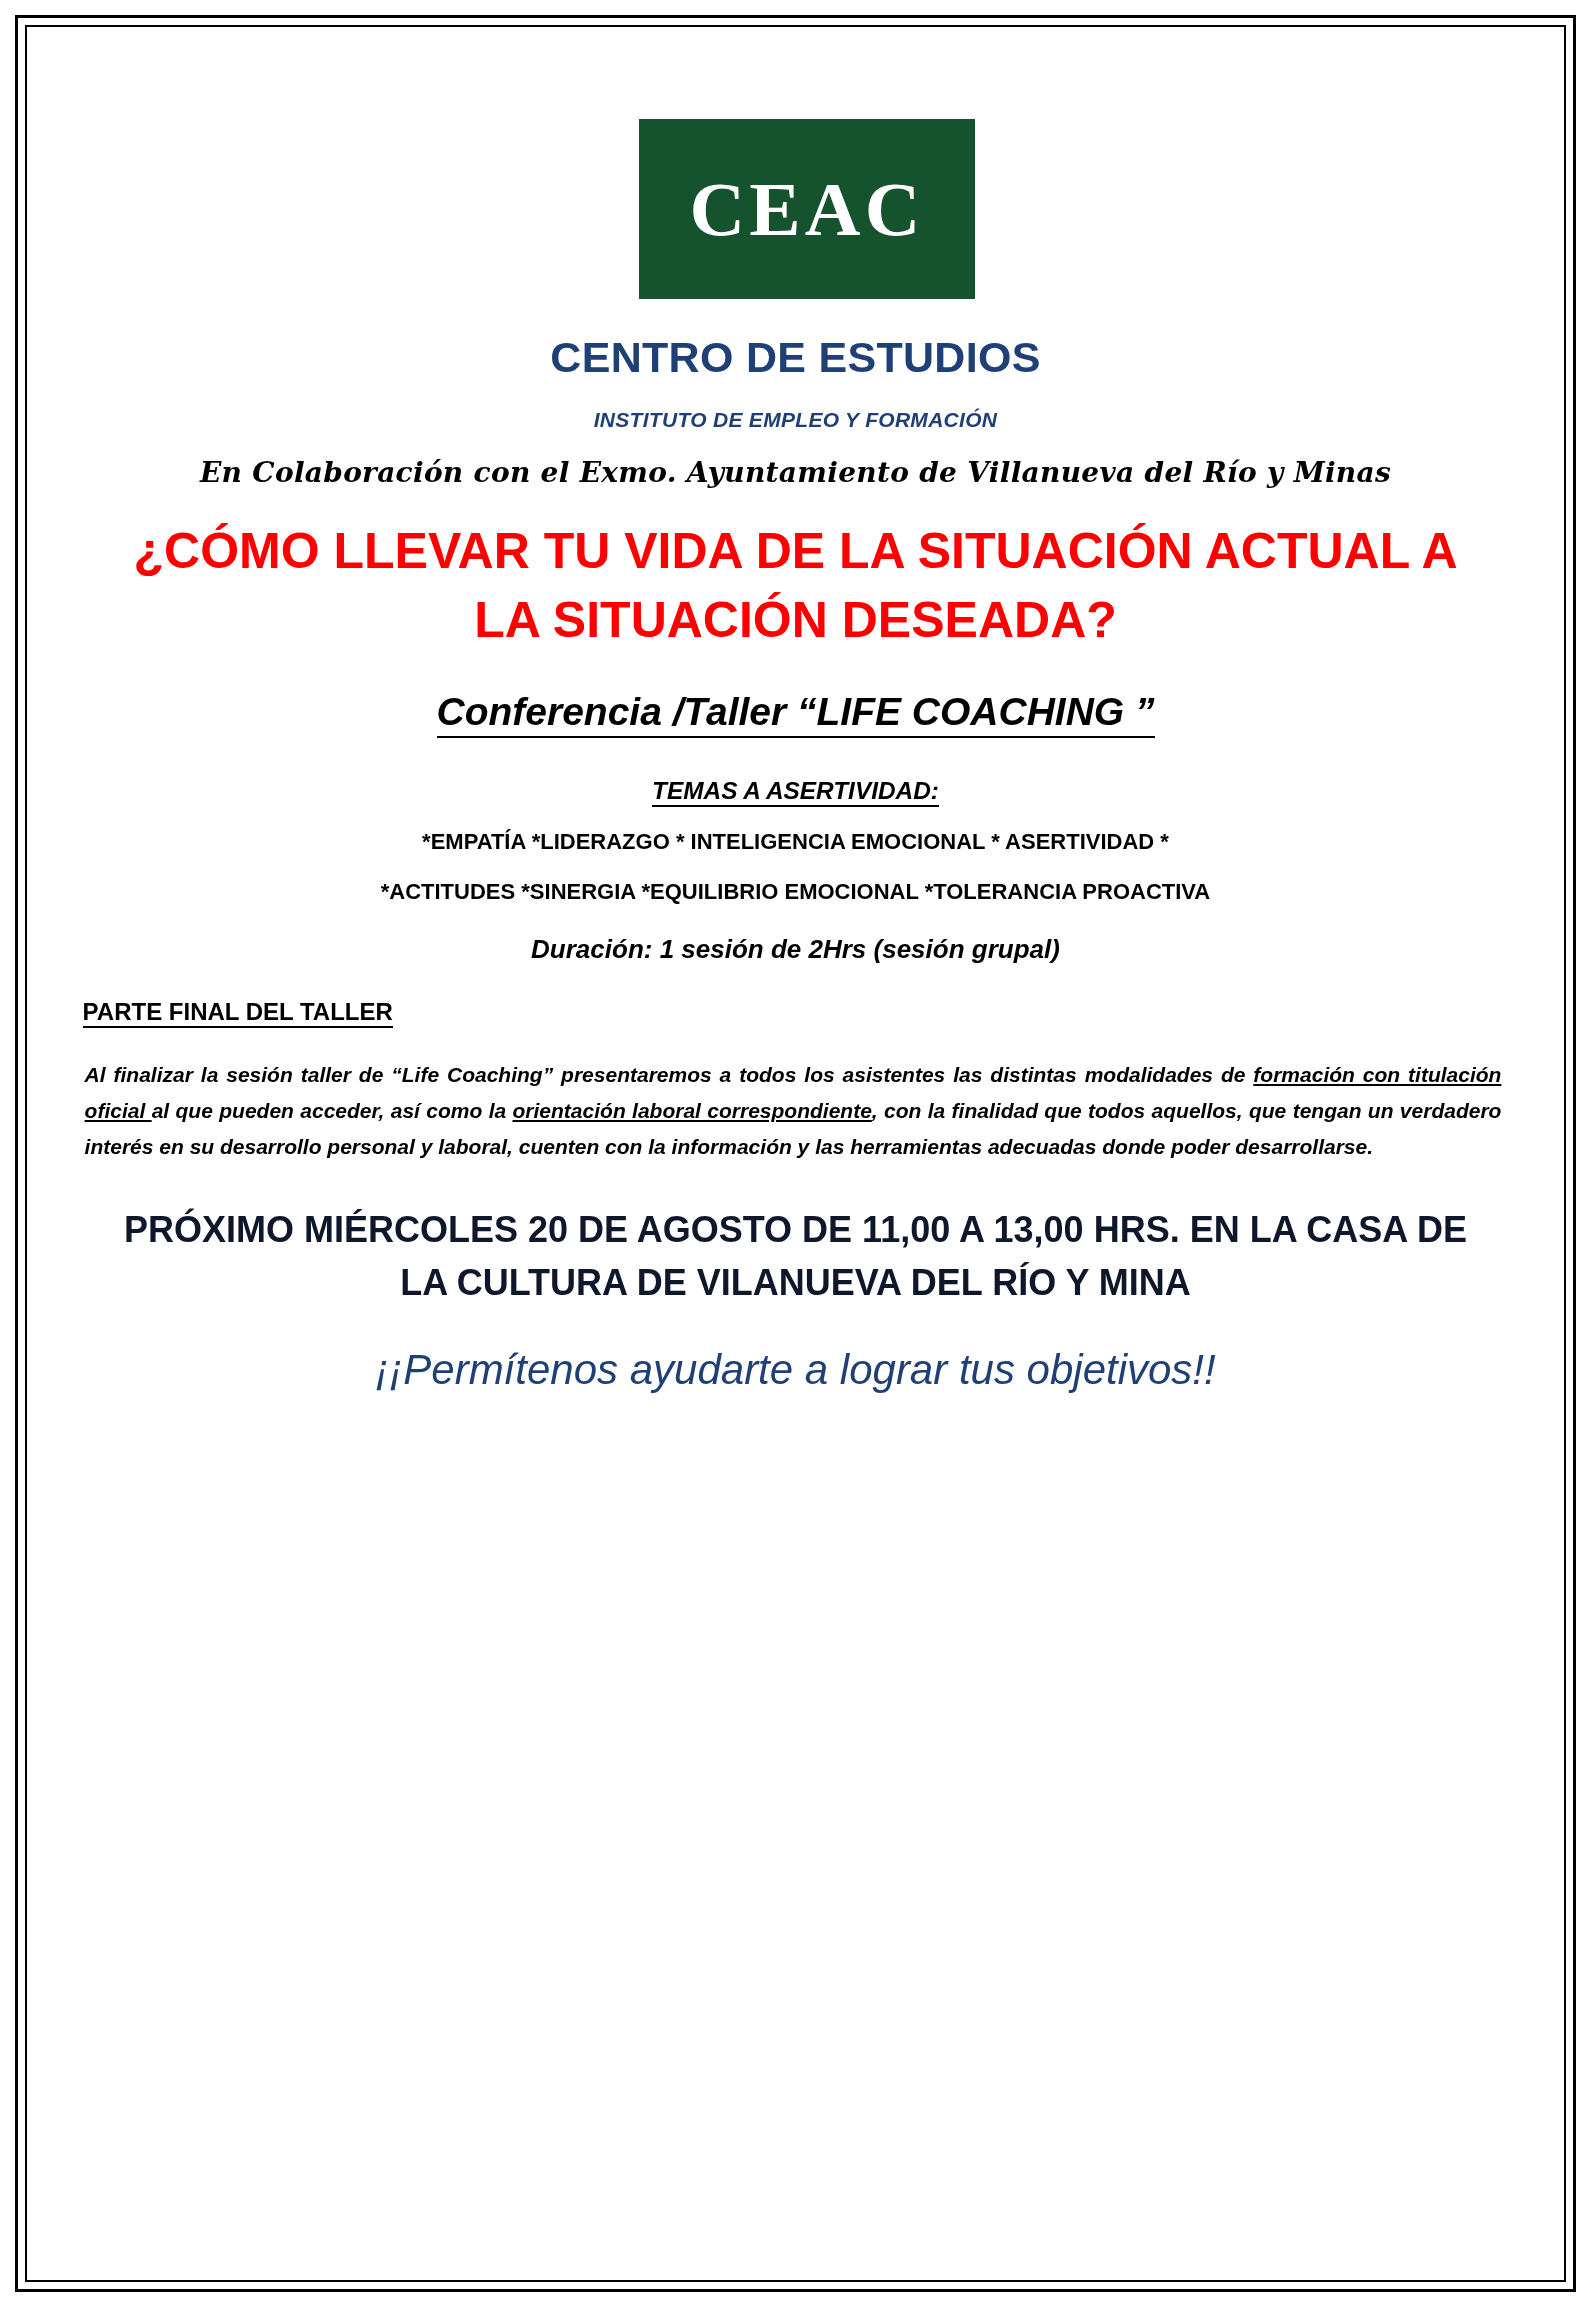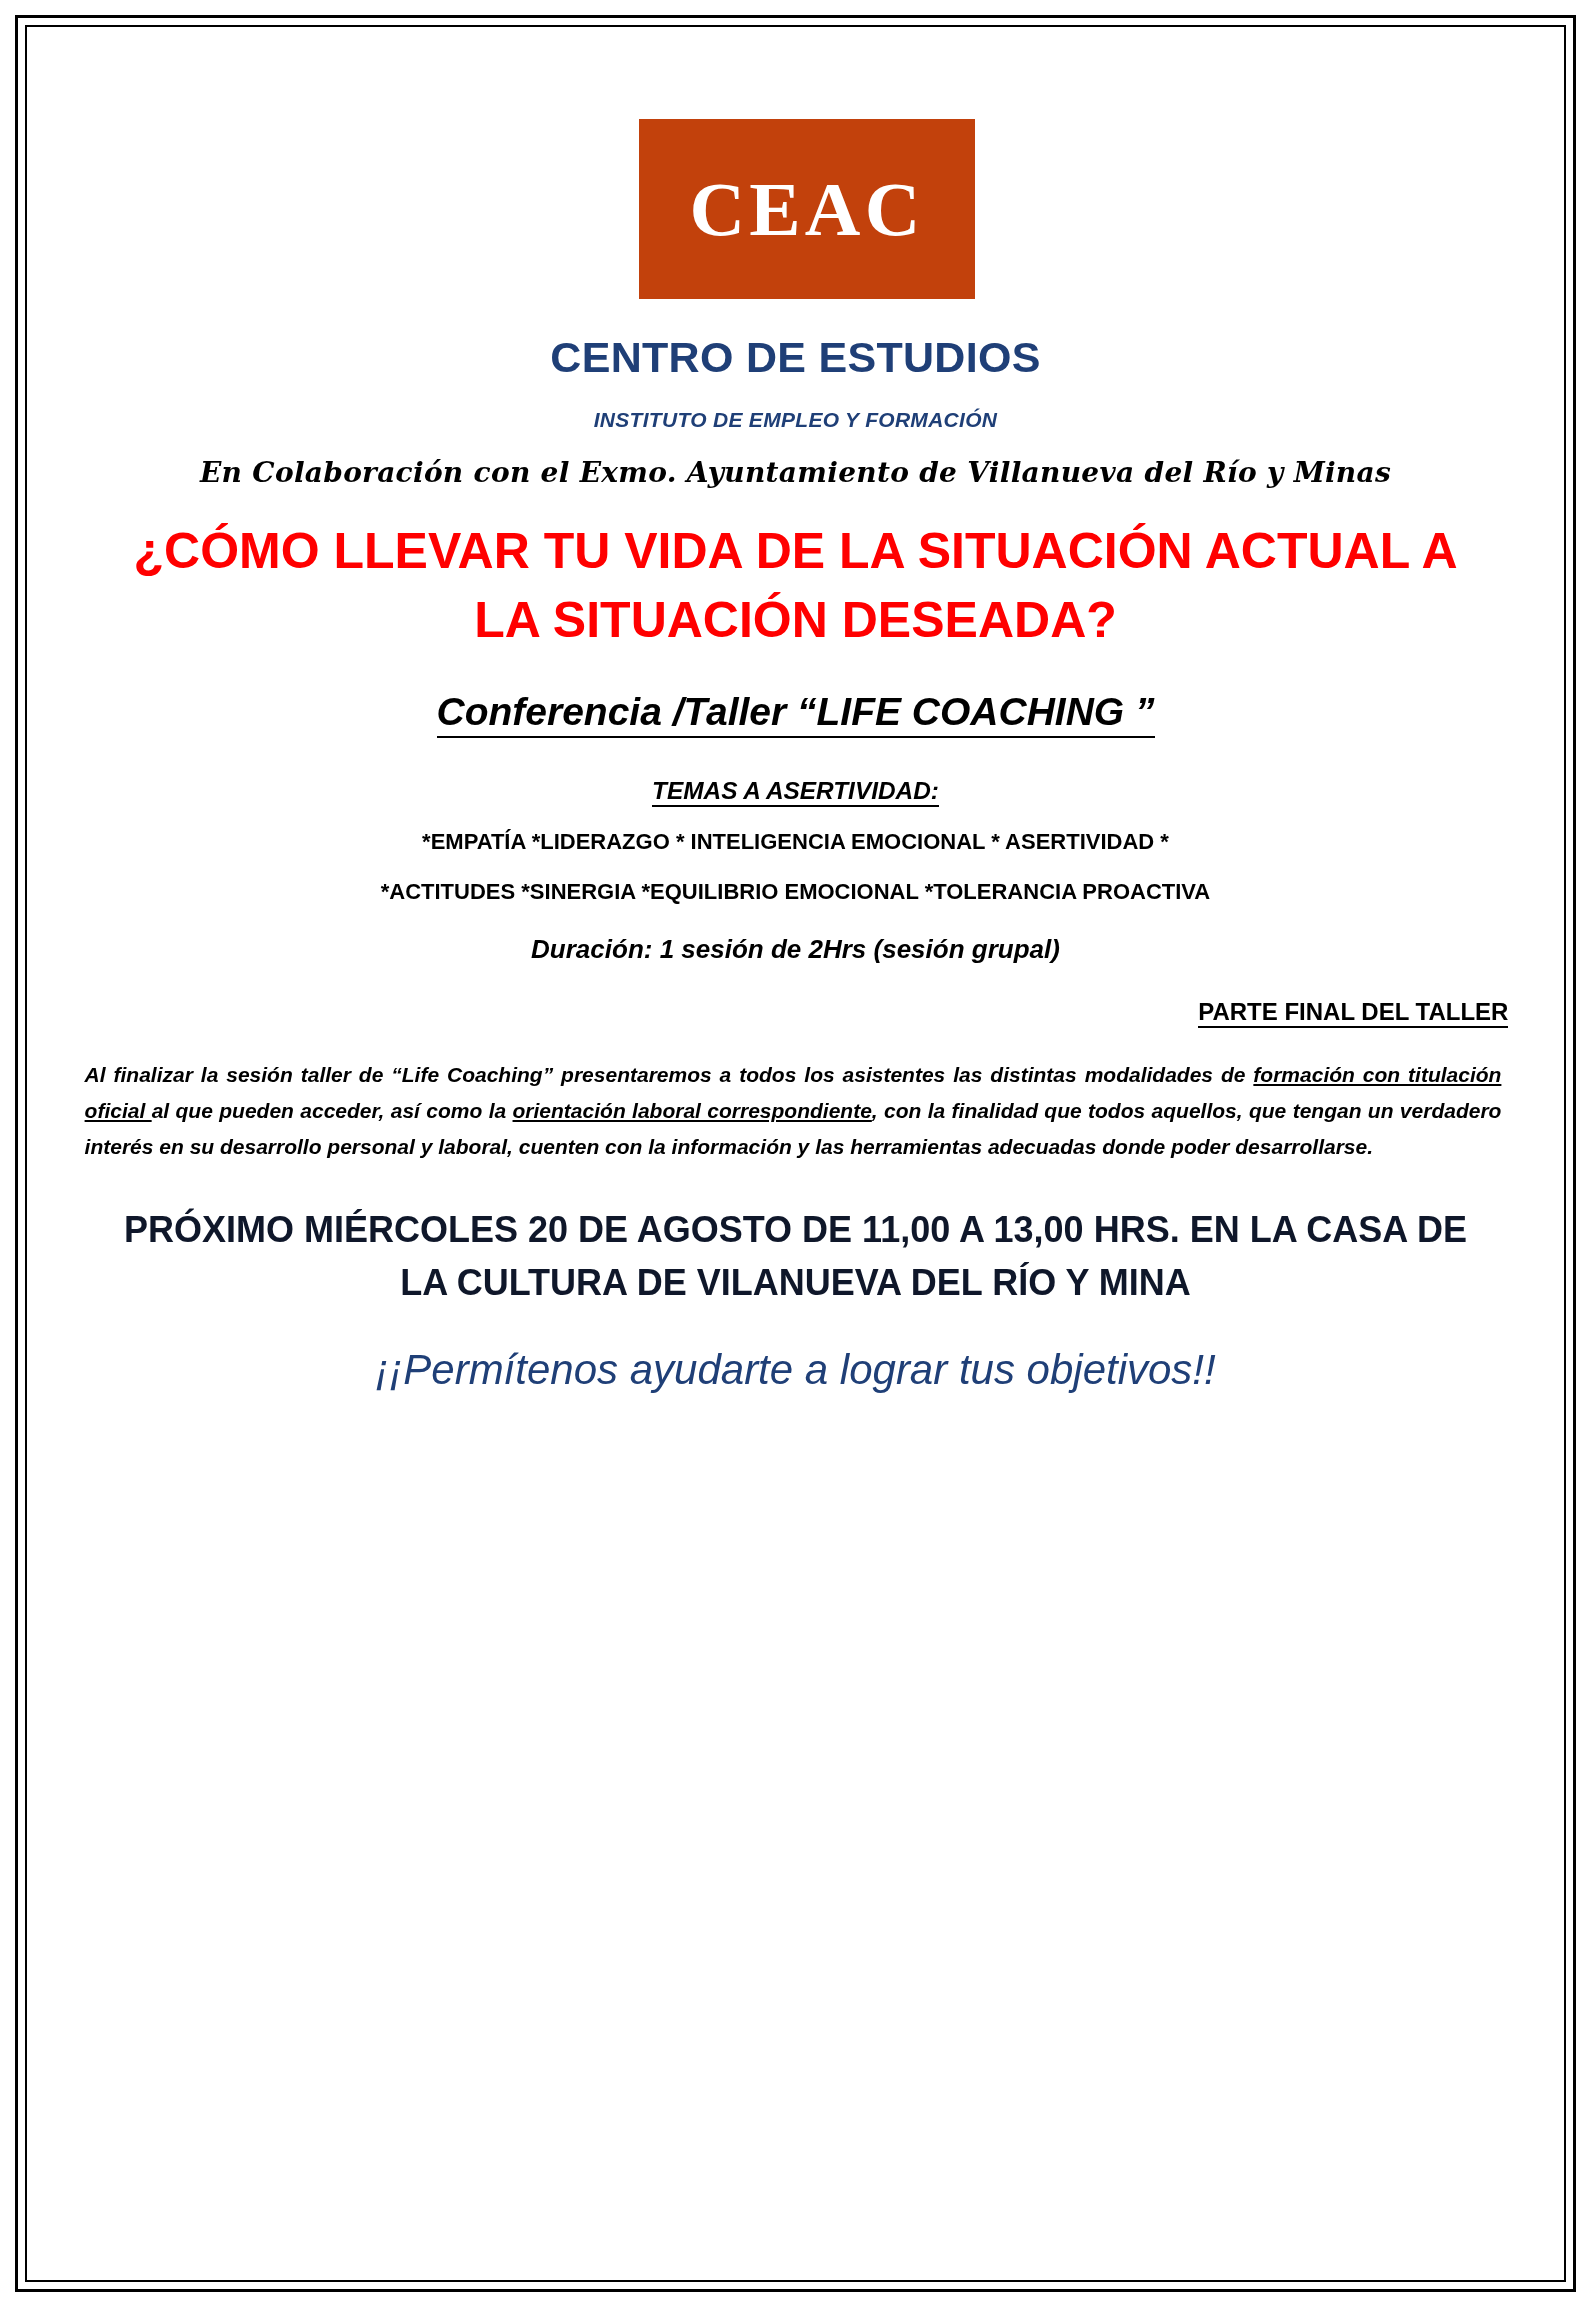--- a/index.html
+++ b/index.html
@@ -42,21 +42,21 @@
 
   
   .logo-wrap {
     text-align: center;
     margin-top: 92px;
   }
   .logo {
     display: inline-block;
     width: 336px;
     height: 180px;
-    background: #c2410c;
+    background: #14532d;
     position: relative;
     margin-left: 23px;
   }
   .logo-text {
     position: absolute;
     left: 0; right: 0;
     top: 50%;
     transform: translateY(-50%);
     text-align: center;
     color: #ffffff;
@@ -140,21 +140,21 @@
     margin-top: 24px;
   }
   .duration {
     text-align: center;
     font-weight: bold;
     font-style: italic;
     font-size: 26px;
     margin-top: 29px;
   }
   .part-final {
-    text-align: right;
+    text-align: left;
     font-weight: bold;
     font-size: 24px;
     margin-top: 33px;
   }
   .part-final span {
     border-bottom: 2.1px solid #000000;
     padding-bottom: 1.4px;
   }
 
   

